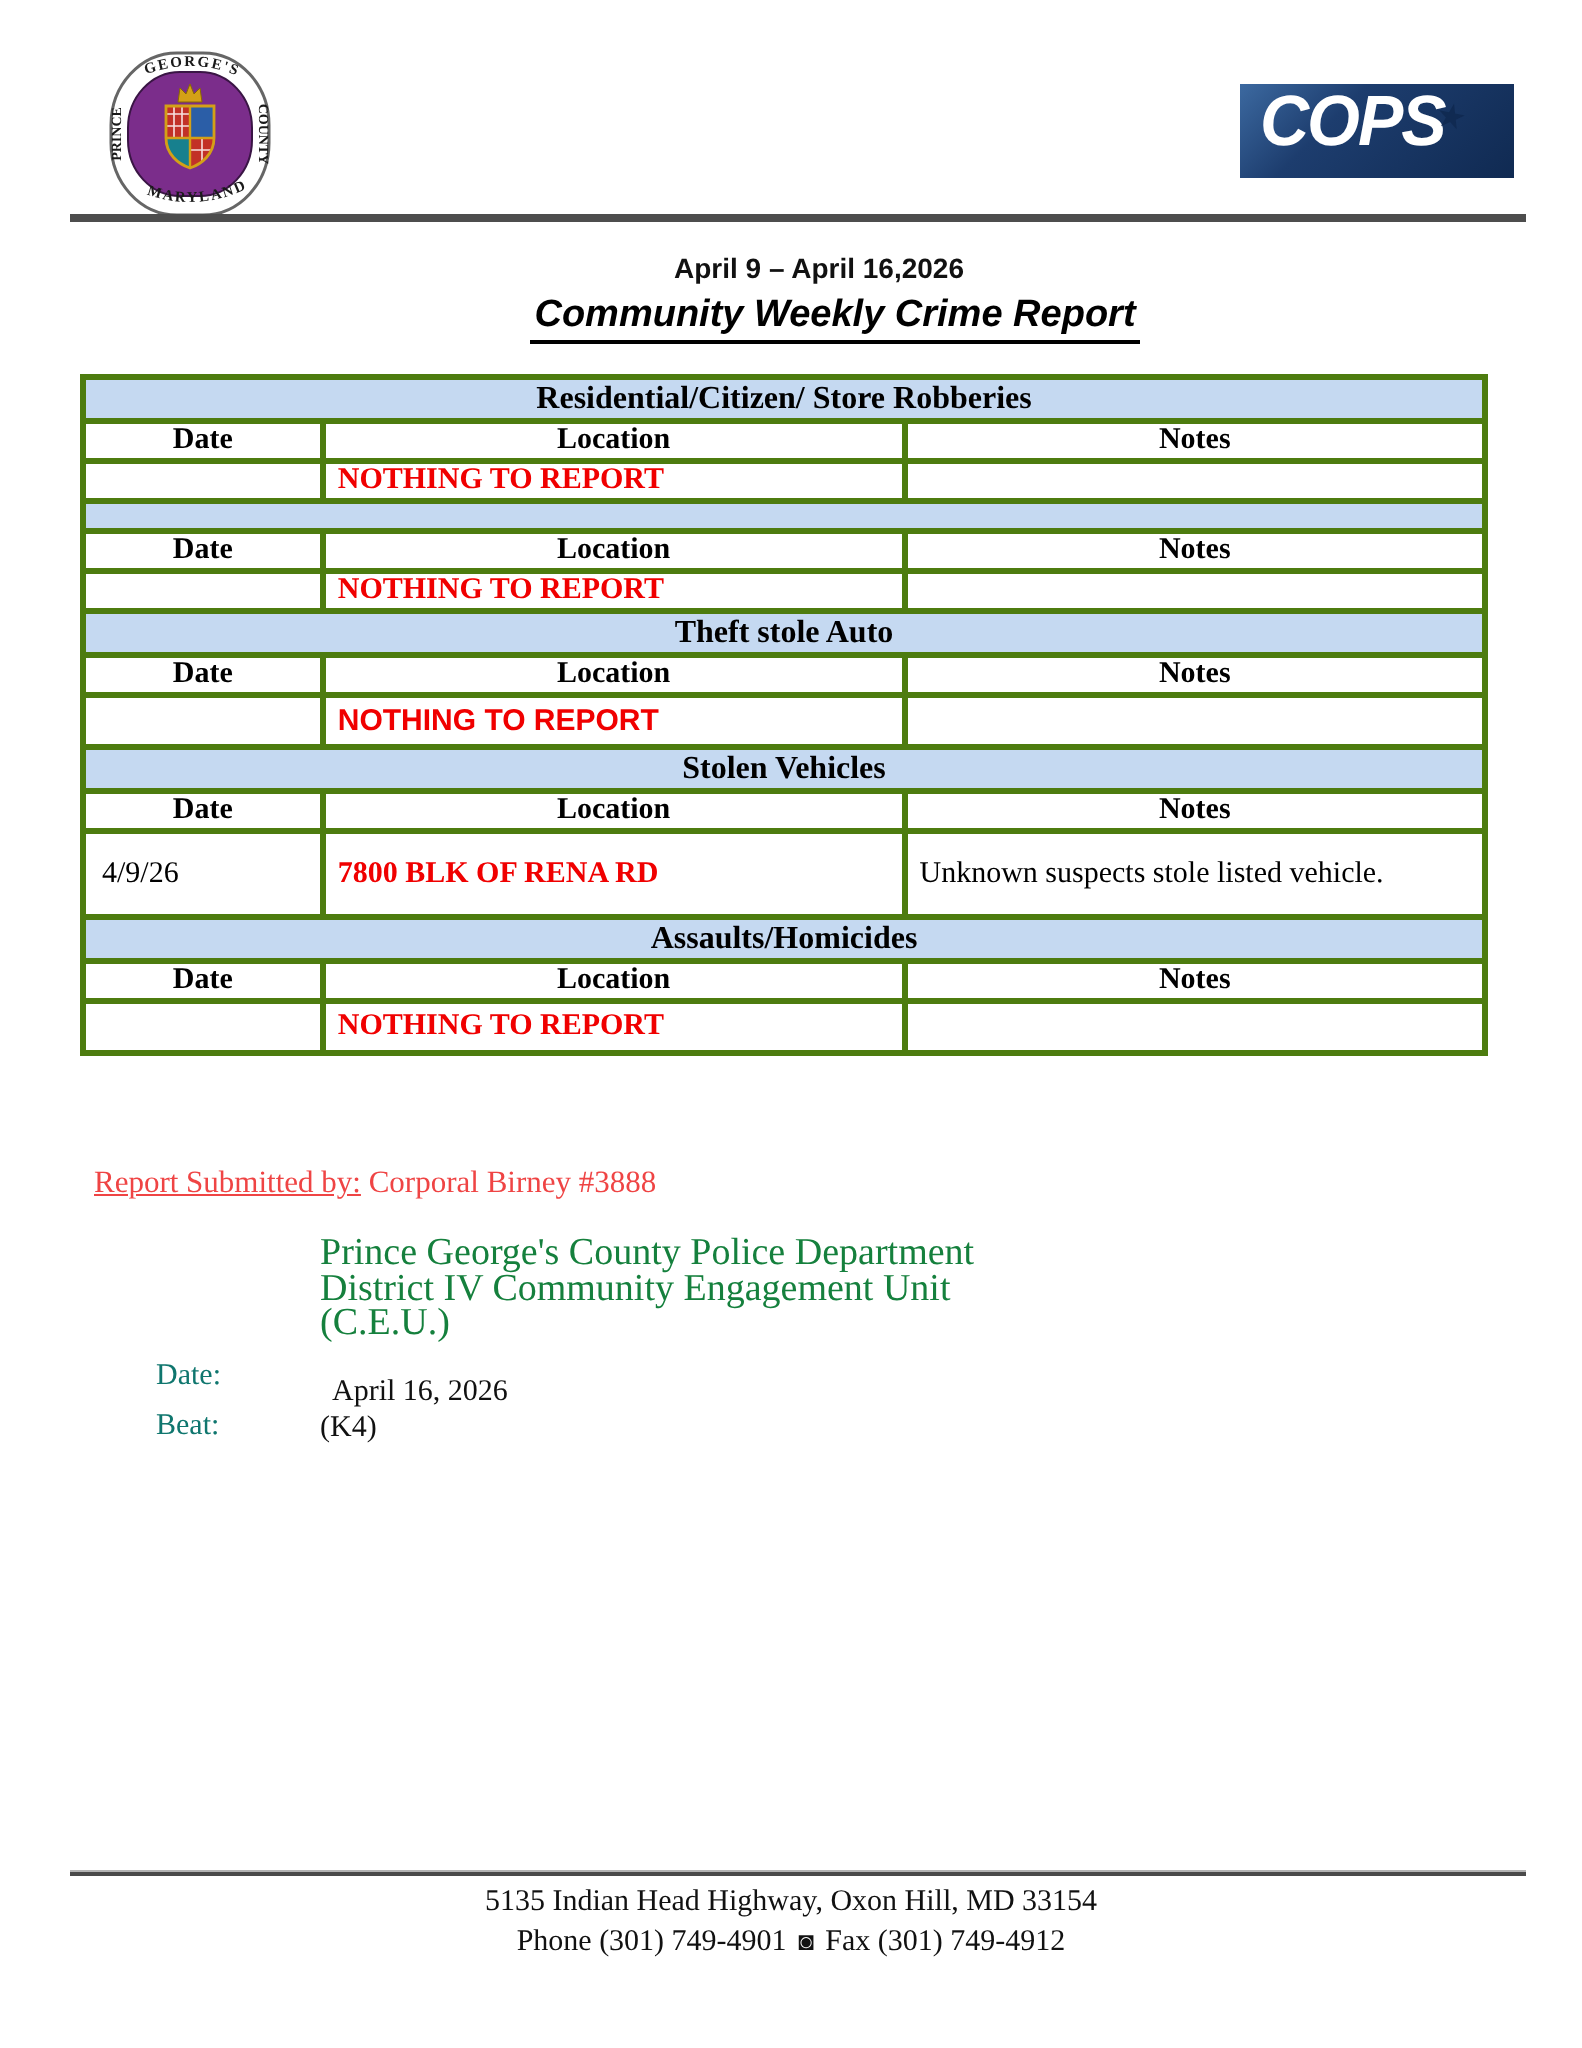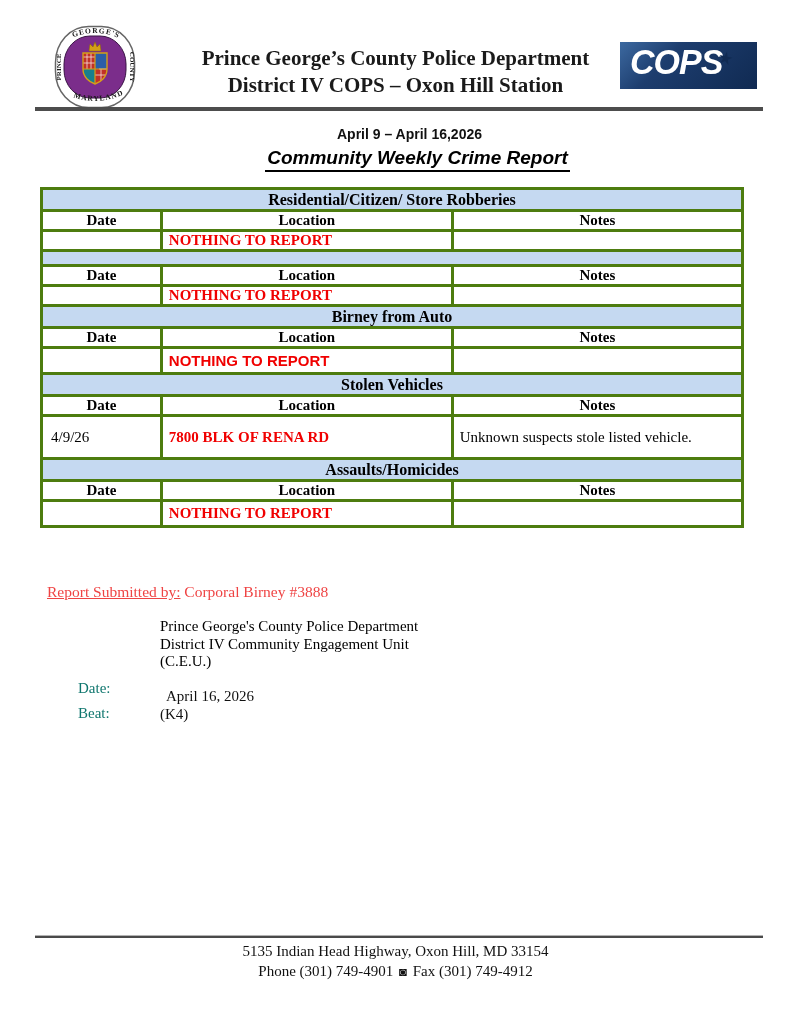--- a/index.html
+++ b/index.html
@@ -71,21 +71,21 @@
   .red-serif-large { color:#f00000; font-weight:bold; font-size:16px; }
   .red-sans {
     color:#f00000; font-weight:bold; font-size:12.5px;
     font-family:"Liberation Sans", sans-serif;
   }
   tr.data.mid td { height:26px; }
 
   
   .submitted-line { position:absolute; left:47px; top:583px; font-size:15.5px; font-weight:normal; color:#ef4444; }
   .submitted-line .u { text-decoration:underline; }
-  .unit-block { position:absolute; left:160px; top:618px; font-size:15px; line-height:17.5px; color:#000000; }
+  .unit-block { position:absolute; left:160px; top:618px; font-size:19px; line-height:17.5px; color:#15803d; }
   .kv-label { position:absolute; font-weight:normal; font-size:15px; color:#0f766e; }
   .kv-value { position:absolute; font-size:15px; color:#111; }
   .date-label { left:78px; top:680px; }
   .date-value { left:166px; top:688px; }
   .beat-label { left:78px; top:705px; }
   .beat-value { left:160px; top:706px; }
 
   
   .rule-bottom { position:absolute; left:35px; width:728px; top:935px; }
   .rule-bottom .lt { height:1px; background:#b3b3b3; }
@@ -126,24 +126,20 @@
         <rect x="41" y="28" width="12" height="16" fill="#2b5ea7"></rect>
         <rect x="29" y="44" width="12" height="16" fill="#17808e"></rect>
         <rect x="41" y="44" width="12" height="16" fill="#c23127"></rect>
         <path d="M29 32 h12 M33 28 v16 M37 28 v16 M29 38 h12 M45 44 h8 M41 50 h12 M47 44 v15" stroke="#ffffff" stroke-width="0.8" opacity="0.85"></path>
       </g>
       <path d="M29 28 h24 v16 c0 8 -6 13 -12 15 c-6 -2 -12 -7 -12 -15 z" fill="none" stroke="#d4a017" stroke-width="1.4"></path>
       <path d="M41 28 v31 M29 44 h24" stroke="#d4a017" stroke-width="1.2"></path>
     </svg>
   </div>
 
-  <div class="dept-title">
-    <div>Prince George’s County Police Department</div>
-    <div>District IV COPS – Oxon Hill Station</div>
-  </div>
 
   <div class="cops-logo">
     <span class="cops-text">COPS</span>
     <span class="cops-star">★</span>
   </div>
 
   <div class="rule-top"></div>
 
   <div class="date-range">April 9 – April 16,2026</div>
   <div class="report-title-wrap">
@@ -177,21 +173,21 @@
           <td>Date</td>
           <td>Location</td>
           <td>Notes</td>
         </tr>
         <tr class="data">
           <td class="date-cell"></td>
           <td class="loc red-serif">NOTHING TO REPORT</td>
           <td class="notes-cell"></td>
         </tr>
         <tr class="band">
-          <td colspan="3">Birney from Auto</td>
+          <td colspan="3">Theft stole Auto</td>
         </tr>
         <tr class="cols">
           <td>Date</td>
           <td>Location</td>
           <td>Notes</td>
         </tr>
         <tr class="data mid">
           <td class="date-cell"></td>
           <td class="loc red-sans">NOTHING TO REPORT</td>
           <td class="notes-cell"></td>

